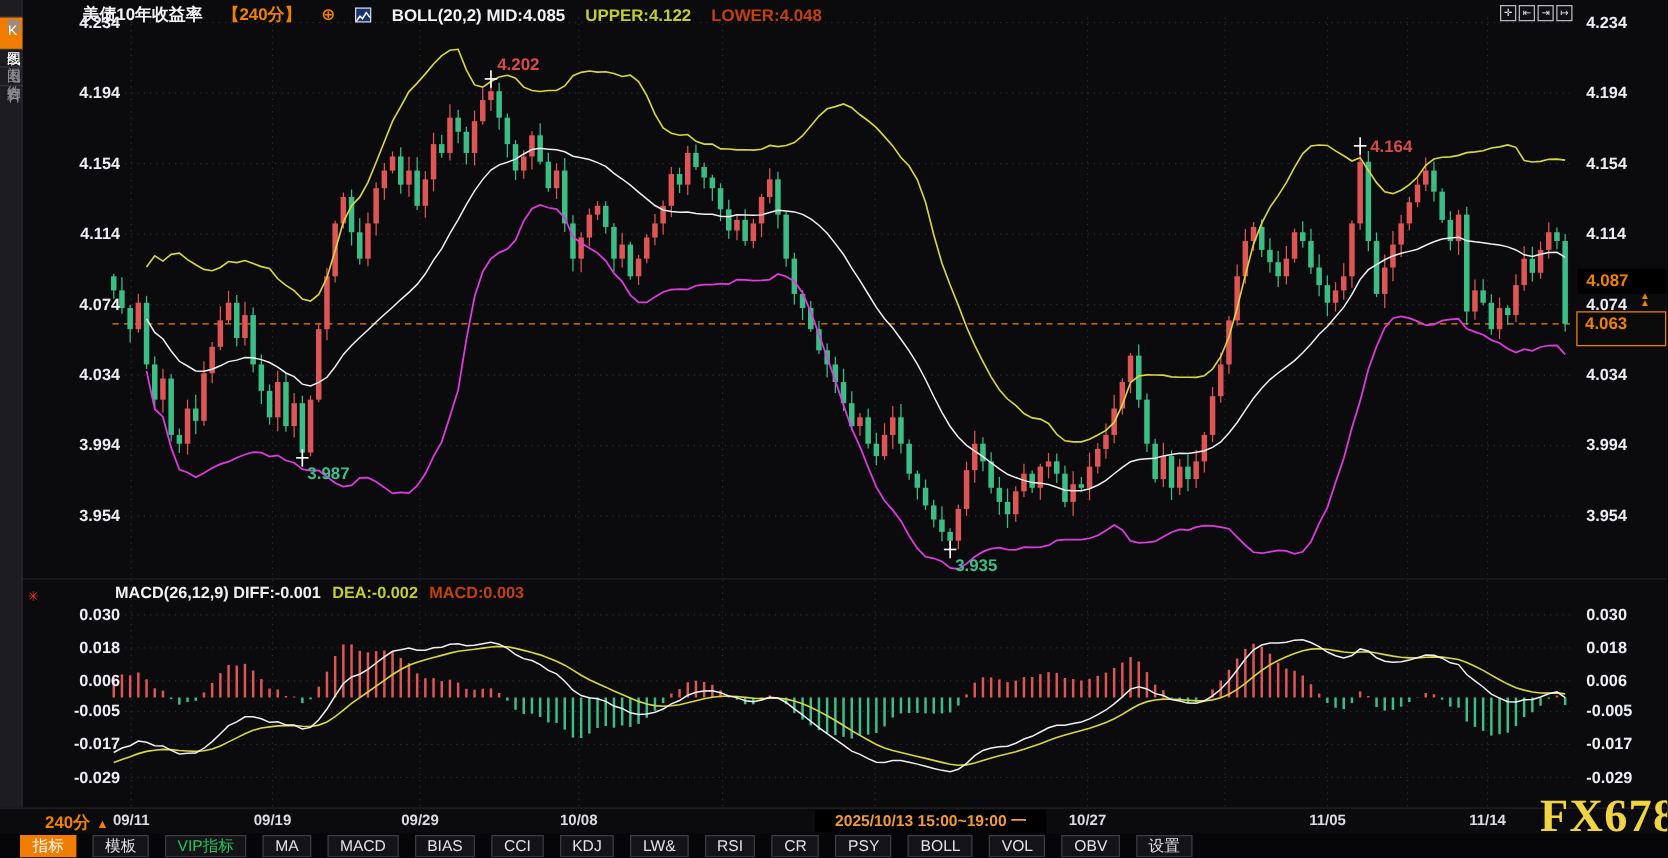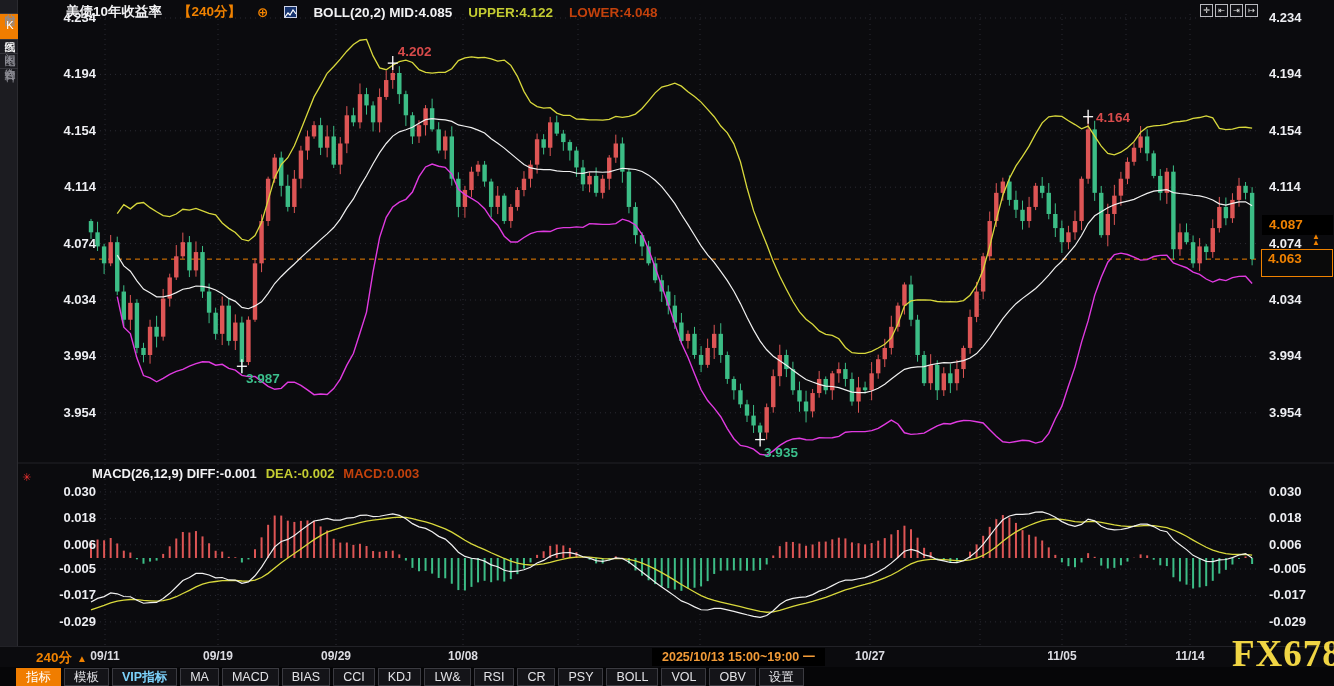--- a/index.html
+++ b/index.html
@@ -71,35 +71,35 @@
   
   #xaxis-row {
     position:absolute; left:0; top:646px; width:1334px; height:21px; z-index:5;
     background:#0b0b0e; border-top:1px solid #222227;
   }
   #period-ctl { position:absolute; left:36px; top:2px; color:#f08200; font-size:13.5px; font-weight:700; cursor:pointer; }
   #period-ctl .arr { font-size:10px; margin-left:5px; }
   .x-date { position:absolute; top:2px; width:56px; margin-left:-28px; text-align:center;
     font-size:12px; font-weight:700; color:#dcdce2; }
   #date-tooltip {
-    position:absolute; left:652px; top:1px; height:18px; line-height:18px; padding:0 10px;
+    position:absolute; left:652px; top:1px; height:18px; line-height:18px; padding:0 16px;
     background:#000; color:#f29b38; font-size:12.5px; font-weight:700; white-space:nowrap;
   }
 
   
   #toolbar-row {
     position:absolute; left:0; top:667px; width:1334px; height:19px; z-index:5;
-    background:#060608; display:flex; gap:3px; padding-left:16px; align-items:center;
+    background:#060608; display:flex; gap:13px; padding-left:16px; align-items:center;
   }
   .tb-btn {
     height:18px; line-height:16px; padding:0 9px; font-size:12.5px;
     background:#141418; border:1px solid #3b3b41; color:#e2e2e6; cursor:pointer; white-space:nowrap;
   }
   .tb-btn.active { background:#f07d00; border-color:#f07d00; color:#fff; }
-  .tb-btn.vip { color:#7dd3fc;font-weight:bold; }
+  .tb-btn.vip { color:#22c55e; }
 
   #watermark {
     position:absolute; left:1232px; top:632px; z-index:7;
     font-family:"Liberation Serif","DejaVu Serif",serif;
     font-size:37px; font-weight:700; color:#fde047; opacity:.95; letter-spacing:1px;
   }
 </style>
 </head>
 <body>
 

